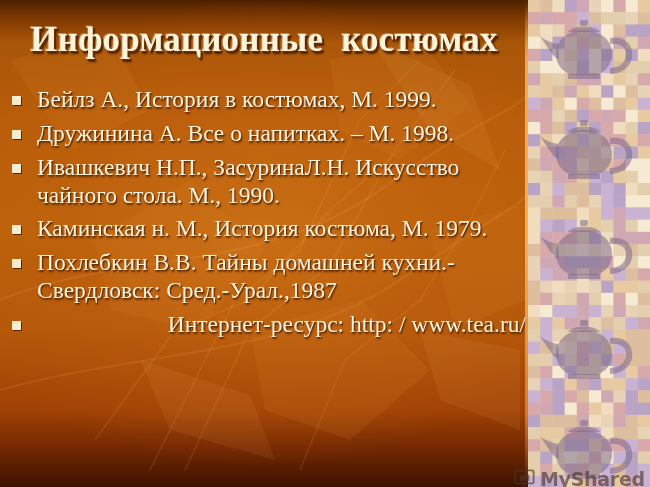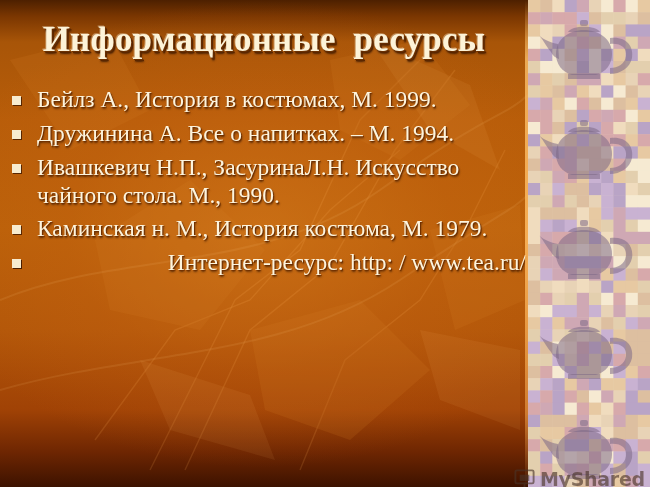--- a/index.html
+++ b/index.html
@@ -175,41 +175,42 @@
       <path d="M370 40 L470 85 L500 170 L430 130 Z"></path>
       <path d="M140 360 L250 395 L275 460 L170 430 Z"></path>
       <path d="M420 330 L520 350 L520 430 L440 400 Z"></path>
     </g>
     <g stroke="rgba(255,205,130,0.22)" stroke-width="2" fill="none">
       <path d="M0 300 C 120 250, 260 275, 380 190 S 500 120, 528 95"></path>
       <path d="M0 390 C 140 350, 280 360, 400 280 S 505 215, 528 195"></path>
     </g>
   </svg>
 
-  <div class="title">Информационные  ресурсы</div>
+  <div class="title">Информационные  костюмах</div>
 
   <ul class="body-list">
     <li class="bullet-item">
       <span class="bullet-marker"></span>
       <span>Бейлз А., История в костюмах, М. 1999.</span>
     </li>
     <li class="bullet-item">
       <span class="bullet-marker"></span>
-      <span>Дружинина А. Все о напитках. – М. 1994.</span>
+      <span>Дружинина А. Все о напитках. – М. 1998.</span>
     </li>
     <li class="bullet-item">
       <span class="bullet-marker"></span>
       <span>Ивашкевич Н.П., ЗасуринаЛ.Н. Искусство  чайного стола. М., 1990.</span>
     </li>
     <li class="bullet-item">
       <span class="bullet-marker"></span>
       <span>Каминская н. М., История костюма, М. 1979.</span>
     </li>
     <li class="bullet-item">
       <span class="bullet-marker"></span>
+      <span>Похлебкин В.В. Тайны домашней кухни.- Свердловск: Сред.-Урал.,1987</span>
     </li>
     <li class="bullet-item">
       <span class="bullet-marker"></span>
       <span>Интернет-ресурс:  http: / www.tea.ru/</span>
     </li>
   </ul>
 
   <div class="sidebar">
     <svg class="checker" id="checker-svg" viewBox="0 0 122 487">
         <rect x="0.00" y="0.00" width="12.60" height="12.60" fill="#e7c9a2"></rect>

